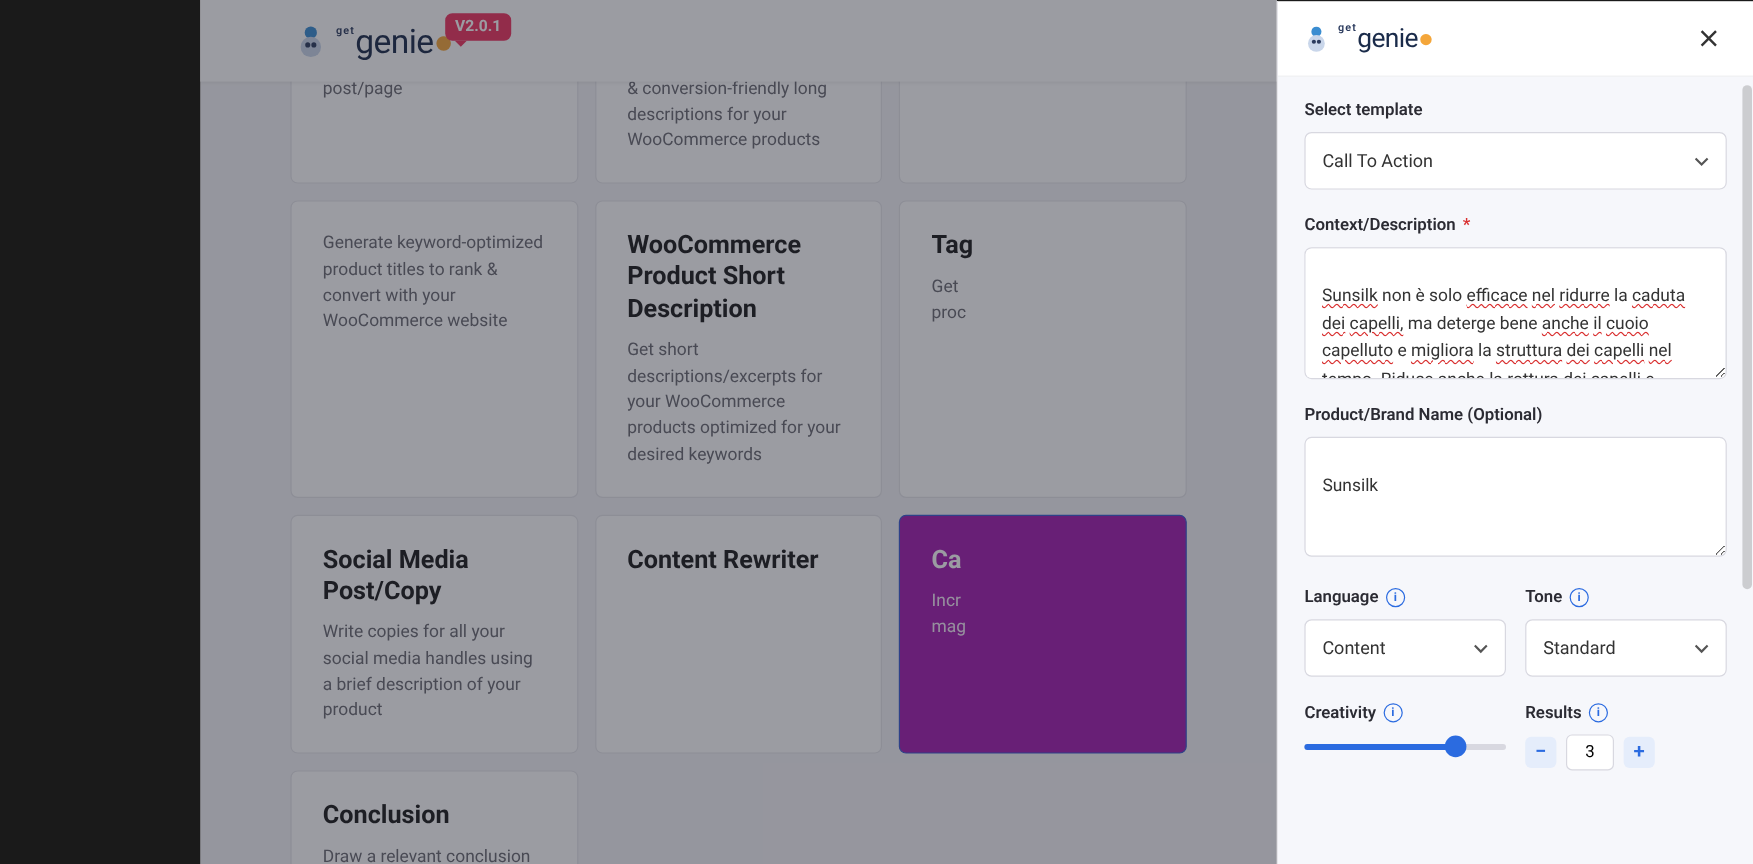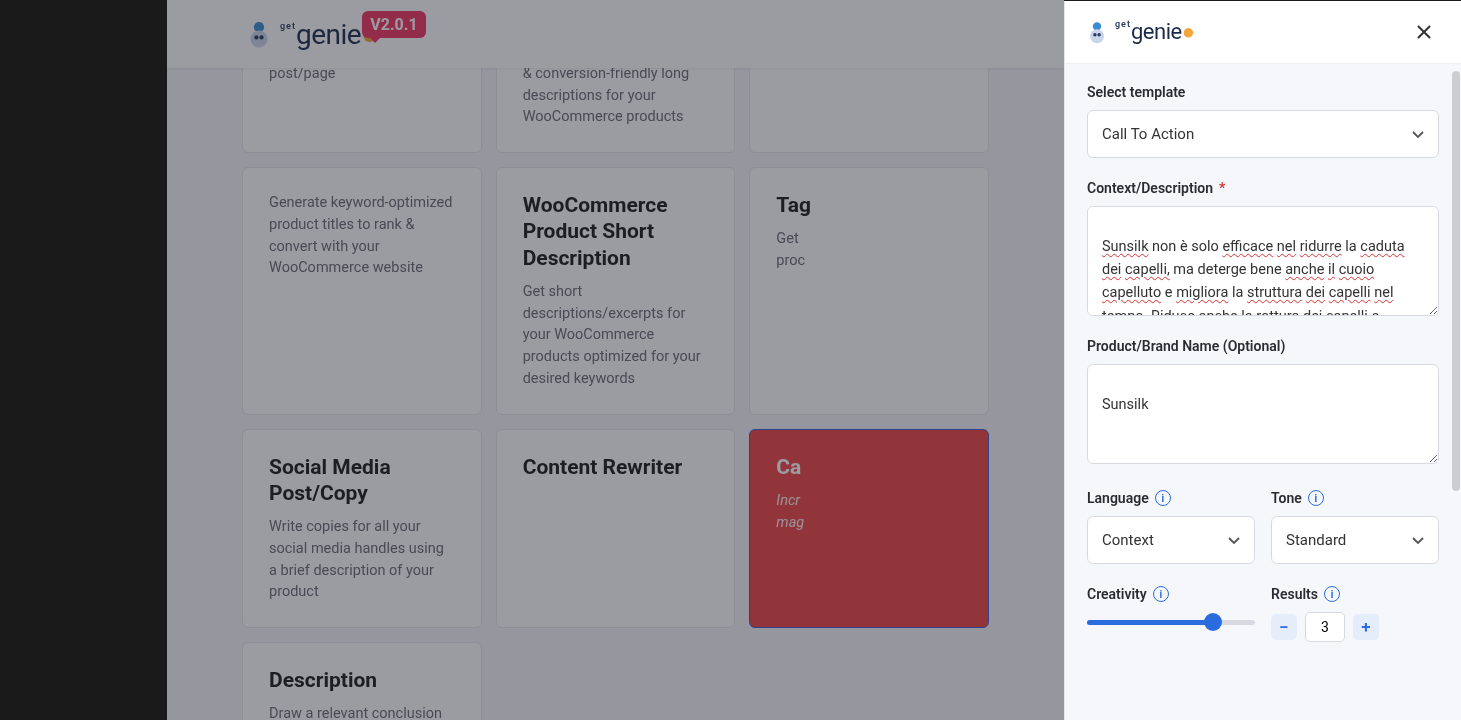--- a/index.html
+++ b/index.html
@@ -3,32 +3,32 @@
 <meta charset="utf-8">
 <style>
 * { box-sizing: border-box; margin: 0; padding: 0; font-family: -apple-system, BlinkMacSystemFont, "Segoe UI", Roboto, Helvetica, Arial, sans-serif; }
 body { background: #1a1a1a; width: 1461px; height: 720px; overflow: hidden; position: relative; }
 .main-area { position: absolute; left: 167px; top: 0; width: 897px; height: 720px; background: #f5f5f7; overflow: hidden; }
 .main-overlay { position: absolute; left: 167px; top: 0; width: 897px; height: 720px; background: rgba(34,35,49,0.45); pointer-events: none; z-index: 5; }
 .header { position: absolute; top: 0; left: 0; right: 0; height: 68px; background: #fff; box-shadow: 0 1px 3px rgba(0,0,0,0.07); display: flex; align-items: center; padding-left: 75px; }
 .logo-wrap { position: relative; display: flex; align-items: center; }
 .logo-text { font-size: 28px; font-weight: 400; color: #1a2b4a; letter-spacing: -0.5px; }
 .logo-get { color: #2b3b5e; font-weight: 600; font-size: 9px; letter-spacing: 1px; position: relative; top: -8px; }
-.version-badge { position: absolute; top: -6px; right: -48px; background: #ef3360; color: #fff; font-size: 16px; font-weight: 700; padding: 4px 8px; border-radius: 6px; }
+.version-badge { position: absolute; top: -6px; right: -48px; background: #ef3360; color: #fff; font-size: 13px; font-weight: 700; padding: 4px 8px; border-radius: 6px; }
 .version-badge::after { content: ''; position: absolute; bottom: -5px; left: 8px; border: 5px solid transparent; border-top-color: #ef3360; border-bottom: none; }
 .genie-icon { width: 34px; height: 34px; margin-right: 4px; }
 .cards-container { padding: 0 75px 40px 75px; margin-top: -20px; }
 .cards-grid { display: grid; grid-template-columns: repeat(3, 1fr); gap: 14px; }
 .card { background: #fff; border: 1px solid #e5e5ea; border-radius: 6px; padding: 24px 26px; }
 .card-title { font-size: 21px; font-weight: 700; color: #1a1a1a; margin-bottom: 10px; line-height: 1.25; }
 .card-desc { font-size: 14.5px; color: #6a6a72; line-height: 1.5; }
 .card-partial-top { padding-top: 0; }
-.card-cta { background: #ef4444; border-color: #3a59d1; }
+.card-cta { background: #a21caf; border-color: #3a59d1; }
 .card-cta .card-title { color: #fff; }
-.card-cta .card-desc { color: rgba(255,255,255,0.9); font-style: italic; }
+.card-cta .card-desc { color: rgba(255,255,255,0.9); }
 .third-col-cut { overflow: hidden; }
 
 .sidepanel { position: absolute; right: 0; top: 1px; width: 397px; height: 719px; background: #fff; z-index: 10; display: flex; flex-direction: column; border-left: 1px solid #e5e5ea; }
 .panel-header { display: flex; align-items: center; justify-content: space-between; padding: 16px 22px 16px 18px; border-bottom: 1px solid #eeeef1; }
 .panel-logo { display: flex; align-items: center; }
 .panel-logo .logo-text { font-size: 22px; }
 .close-btn { width: 30px; height: 30px; display: flex; align-items: center; justify-content: center; cursor: pointer; color: #333; font-size: 19px; }
 .panel-body { padding: 20px 22px 10px 22px; background: #f6f7fb; flex: 1; overflow-y: auto; }
 .form-label { font-size: 14px; font-weight: 600; color: #2b2b33; margin-bottom: 10px; display: flex; align-items: center; gap: 6px; }
 .required { color: #d93030; }
@@ -102,21 +102,21 @@
       <div class="card">
         <h3 class="card-title">Content Rewriter</h3>
       </div>
       <div class="card card-cta third-col-cut">
         <h3 class="card-title">Ca</h3>
         <p class="card-desc" style="white-space:pre-line;">Incr
 mag</p>
       </div>
 
       <div class="card">
-        <h3 class="card-title">Description</h3>
+        <h3 class="card-title">Conclusion</h3>
         <p class="card-desc">Draw a relevant conclusion for your blog post or any content using Genie's AI magic</p>
       </div>
     </div>
   </div>
 </div>
 
 <div class="main-overlay"></div>
 
 <div class="sidepanel">
   <div class="panel-header">
@@ -156,21 +156,21 @@
     <div class="form-label">Product/Brand Name (Optional)</div>
     <textarea class="textarea-input textarea-brand" style="">Sunsilk</textarea>
 
     <div class="row-two">
       <div>
         <div class="form-label">
           <span>Language</span>
           <span class="info-icon">i</span>
         </div>
         <div class="select-wrap" style="margin-bottom:0;">
-          <div class="select-input">Context</div>
+          <div class="select-input">Content</div>
           <svg class="select-chevron" width="14" height="14" viewBox="0 0 14 14">
               <path d="M2 5 L7 10 L12 5" stroke="#555" stroke-width="1.8" fill="none"></path>
             </svg>
         </div>
       </div>
       <div>
         <div class="form-label">
           <span>Tone</span>
           <span class="info-icon">i</span>
         </div>

